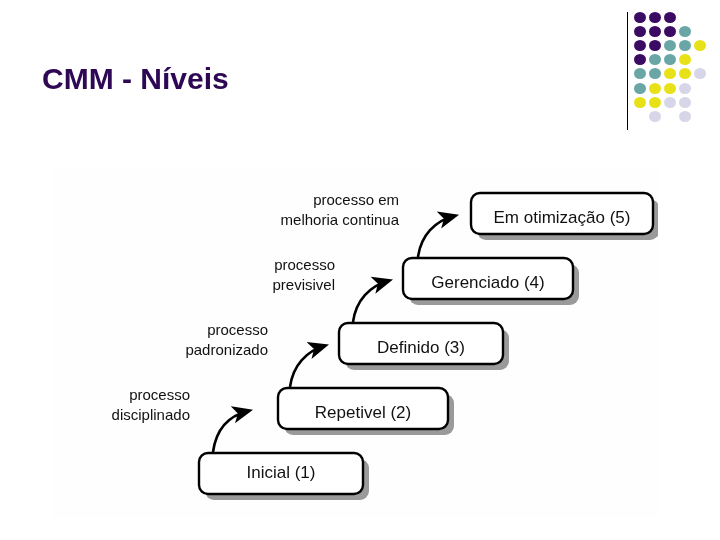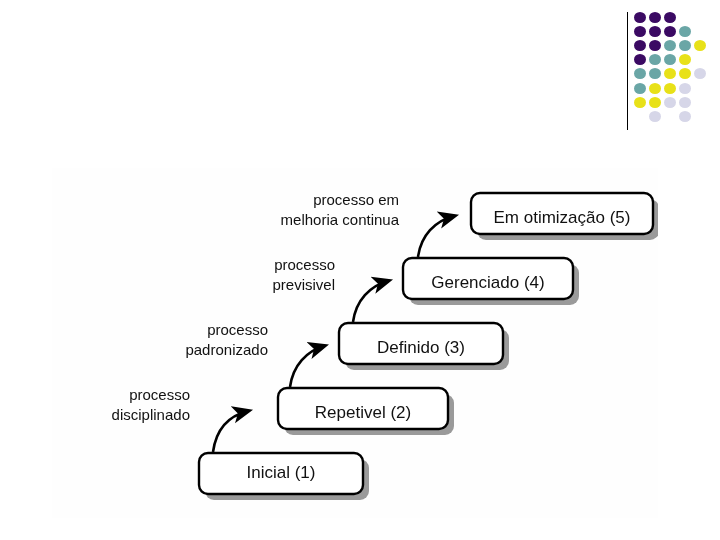--- a/index.html
+++ b/index.html
@@ -73,20 +73,21 @@
     font-family: "Liberation Sans", sans-serif;
     font-size: 15px;
     fill: #111111;
   }
 </style>
 </head>
 <body>
 
 <div id="slide" style="background: rgb(255, 255, 255);">
 
+  <div id="slide-title" style="color: rgb(46, 8, 84);">CMM - Níveis</div>
 
   <div id="logo-rule"></div>
 
   <div id="logo-dots">
       <div class="dot" style="left: 0px; top: 0px; background: rgb(59, 10, 99);"></div>
       <div class="dot" style="left: 15px; top: 0px; background: rgb(59, 10, 99);"></div>
       <div class="dot" style="left: 30px; top: 0px; background: rgb(59, 10, 99);"></div>
       <div class="dot" style="left: 0px; top: 14.1px; background: rgb(59, 10, 99);"></div>
       <div class="dot" style="left: 15px; top: 14.1px; background: rgb(59, 10, 99);"></div>
       <div class="dot" style="left: 30px; top: 14.1px; background: rgb(59, 10, 99);"></div>

